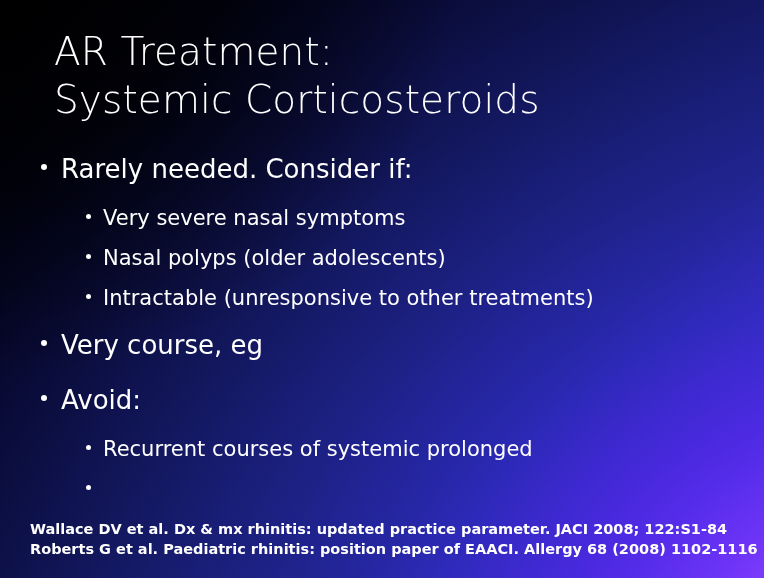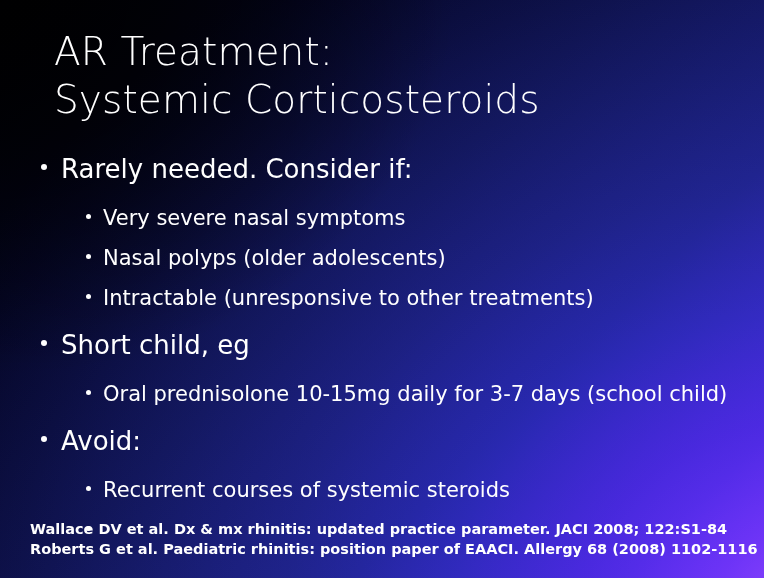--- a/index.html
+++ b/index.html
@@ -130,38 +130,34 @@
     </div>
     <div class="lvl2">
       <span class="bullet"></span>
       <span>Intractable (unresponsive to other treatments)</span>
     </div>
 
     <div class="gap-lg"></div>
 
     <div class="lvl1">
       <span class="bullet"></span>
-      <span>Short child, eg</span>
+      <span>Very course, eg</span>
     </div>
     <div class="gap-sm"></div>
-    <div class="lvl2">
-      <span class="bullet"></span>
-      <span>Oral prednisolone 10-15mg daily for 3-7 days (school child)</span>
-    </div>
 
     <div class="gap-lg"></div>
 
     <div class="lvl1">
       <span class="bullet"></span>
       <span>Avoid:</span>
     </div>
     <div class="gap-sm"></div>
     <div class="lvl2">
       <span class="bullet"></span>
-      <span>Recurrent courses of systemic steroids</span>
+      <span>Recurrent courses of systemic prolonged</span>
     </div>
     <div class="lvl2">
       <span class="bullet"></span>
     </div>
 
   </div>
 
   <div id="footer" class="layer">
     <div class="cite">Wallace DV et al. Dx &amp; mx rhinitis: updated practice parameter. JACI 2008; 122:S1-84</div>
     <div class="cite">Roberts G et al. Paediatric rhinitis: position paper of EAACI. Allergy 68 (2008) 1102-1116</div>

